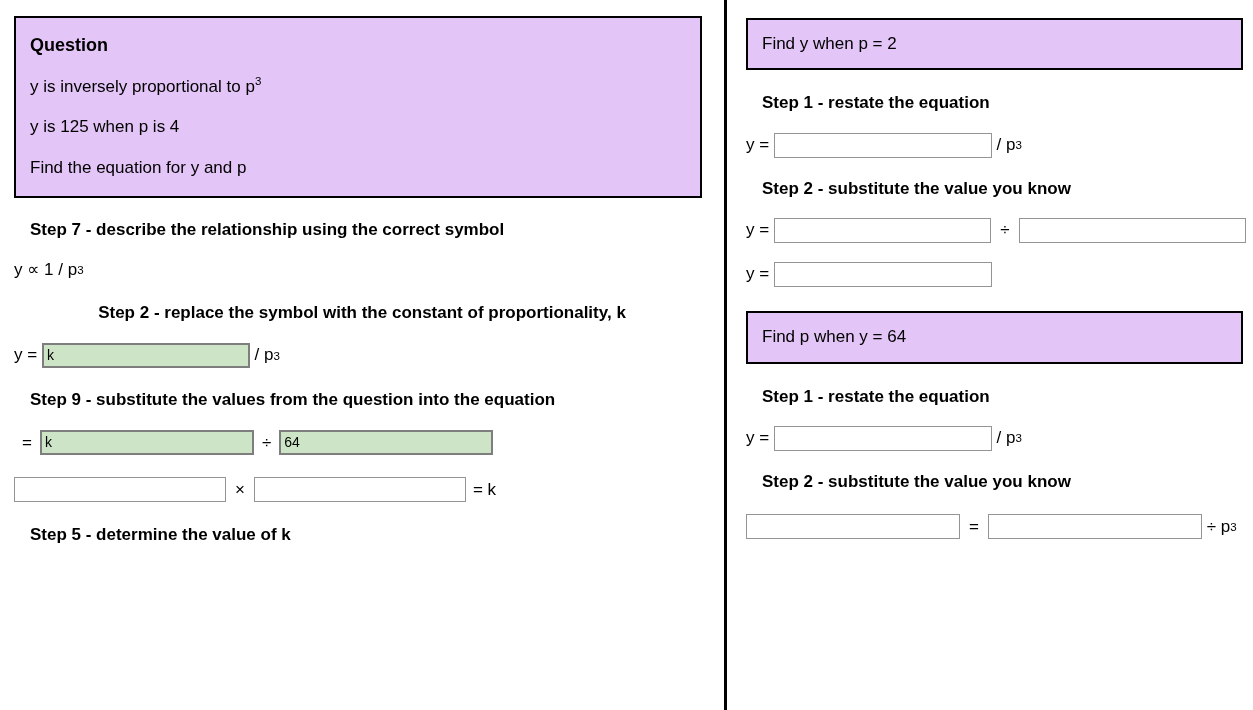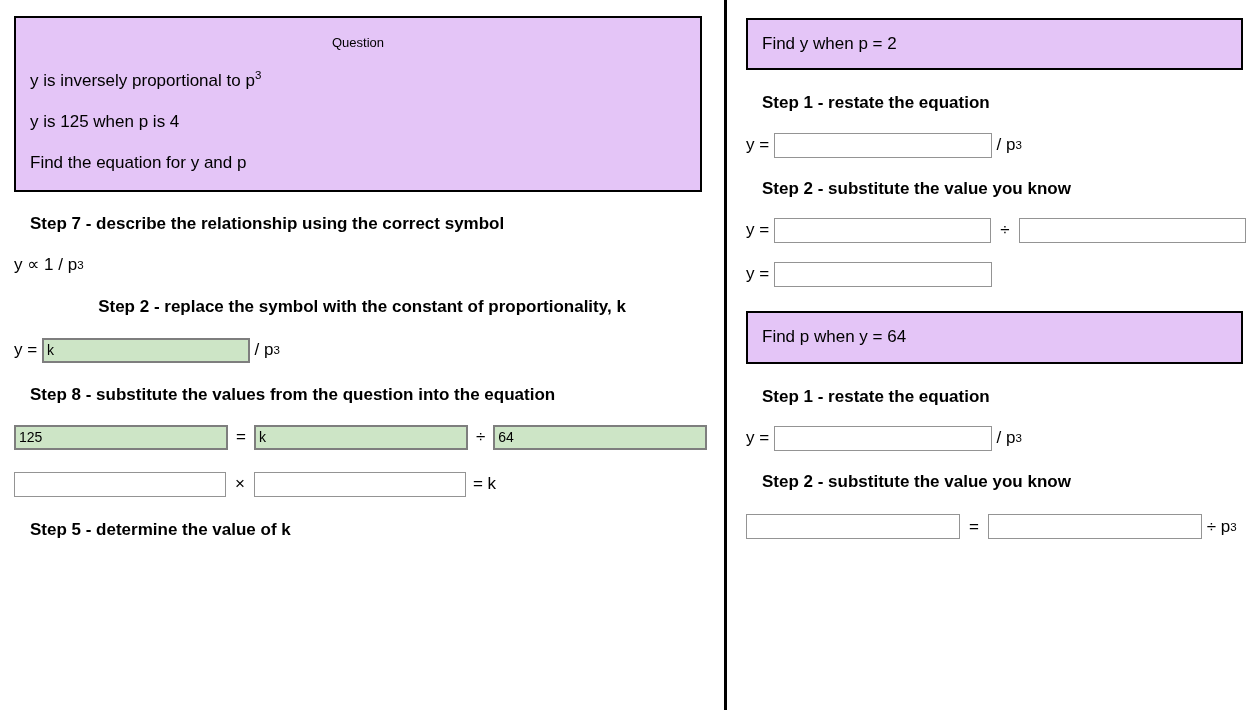--- a/index.html
+++ b/index.html
@@ -57,25 +57,24 @@
     padding: 16px 14px 18px 14px;
   }
   .find-box {
     width: 497px;
     padding: 14px 26px 14px 14px;
   }
   #find-y-box { margin-top: 18px; }
   #find-p-box { margin-top: 24px; }
 
   .q-title {
-    font-weight: normal;
-    font-size: 13px;
+    font-weight: bold;
+    font-size: 18px;
     margin: 2px 0 0 0;
     line-height: 1.1;
-    text-align: center;
   }
   .q-line {
     font-size: 17px;
     margin: 22px 0 0 0;
     line-height: 1.1;
     font-weight: normal;
   }
   .find-text {
     font-size: 17px;
     line-height: 1.2;
@@ -155,23 +154,22 @@
     </div>
 
     <div class="step-head" style="margin-top:22px;text-align:center;">Step 2 - replace the symbol with the constant of proportionality, k</div>
     <div class="eq-row" style="margin-top:20px;">
       <span class="eq-lbl">y = </span>
       <span class="inp filled w208">k</span>
       <span class="op"> / p</span>
         <sup>3</sup>
     </div>
 
-    <div class="step-head" style="margin-top:22px;">Step 8 - substitute the values from the question into the equation</div>
+    <div class="step-head" style="margin-top:22px;">Step 9 - substitute the values from the question into the equation</div>
     <div class="eq-row" style="margin-top:20px;">
-      <span class="inp filled w214">125</span>
       <span class="op" style="padding:0 8px;">=</span>
       <span class="inp filled w214">k</span>
       <span class="op" style="padding:0 8px;">÷</span>
       <span class="inp filled w214">64</span>
     </div>
 
     <div class="eq-row" style="margin-top:22px;">
       <input class="inp w212" type="text" value="" style="">
       <span class="op" style="padding:0 9px;">×</span>
       <input class="inp w212" type="text" value="" style="">

